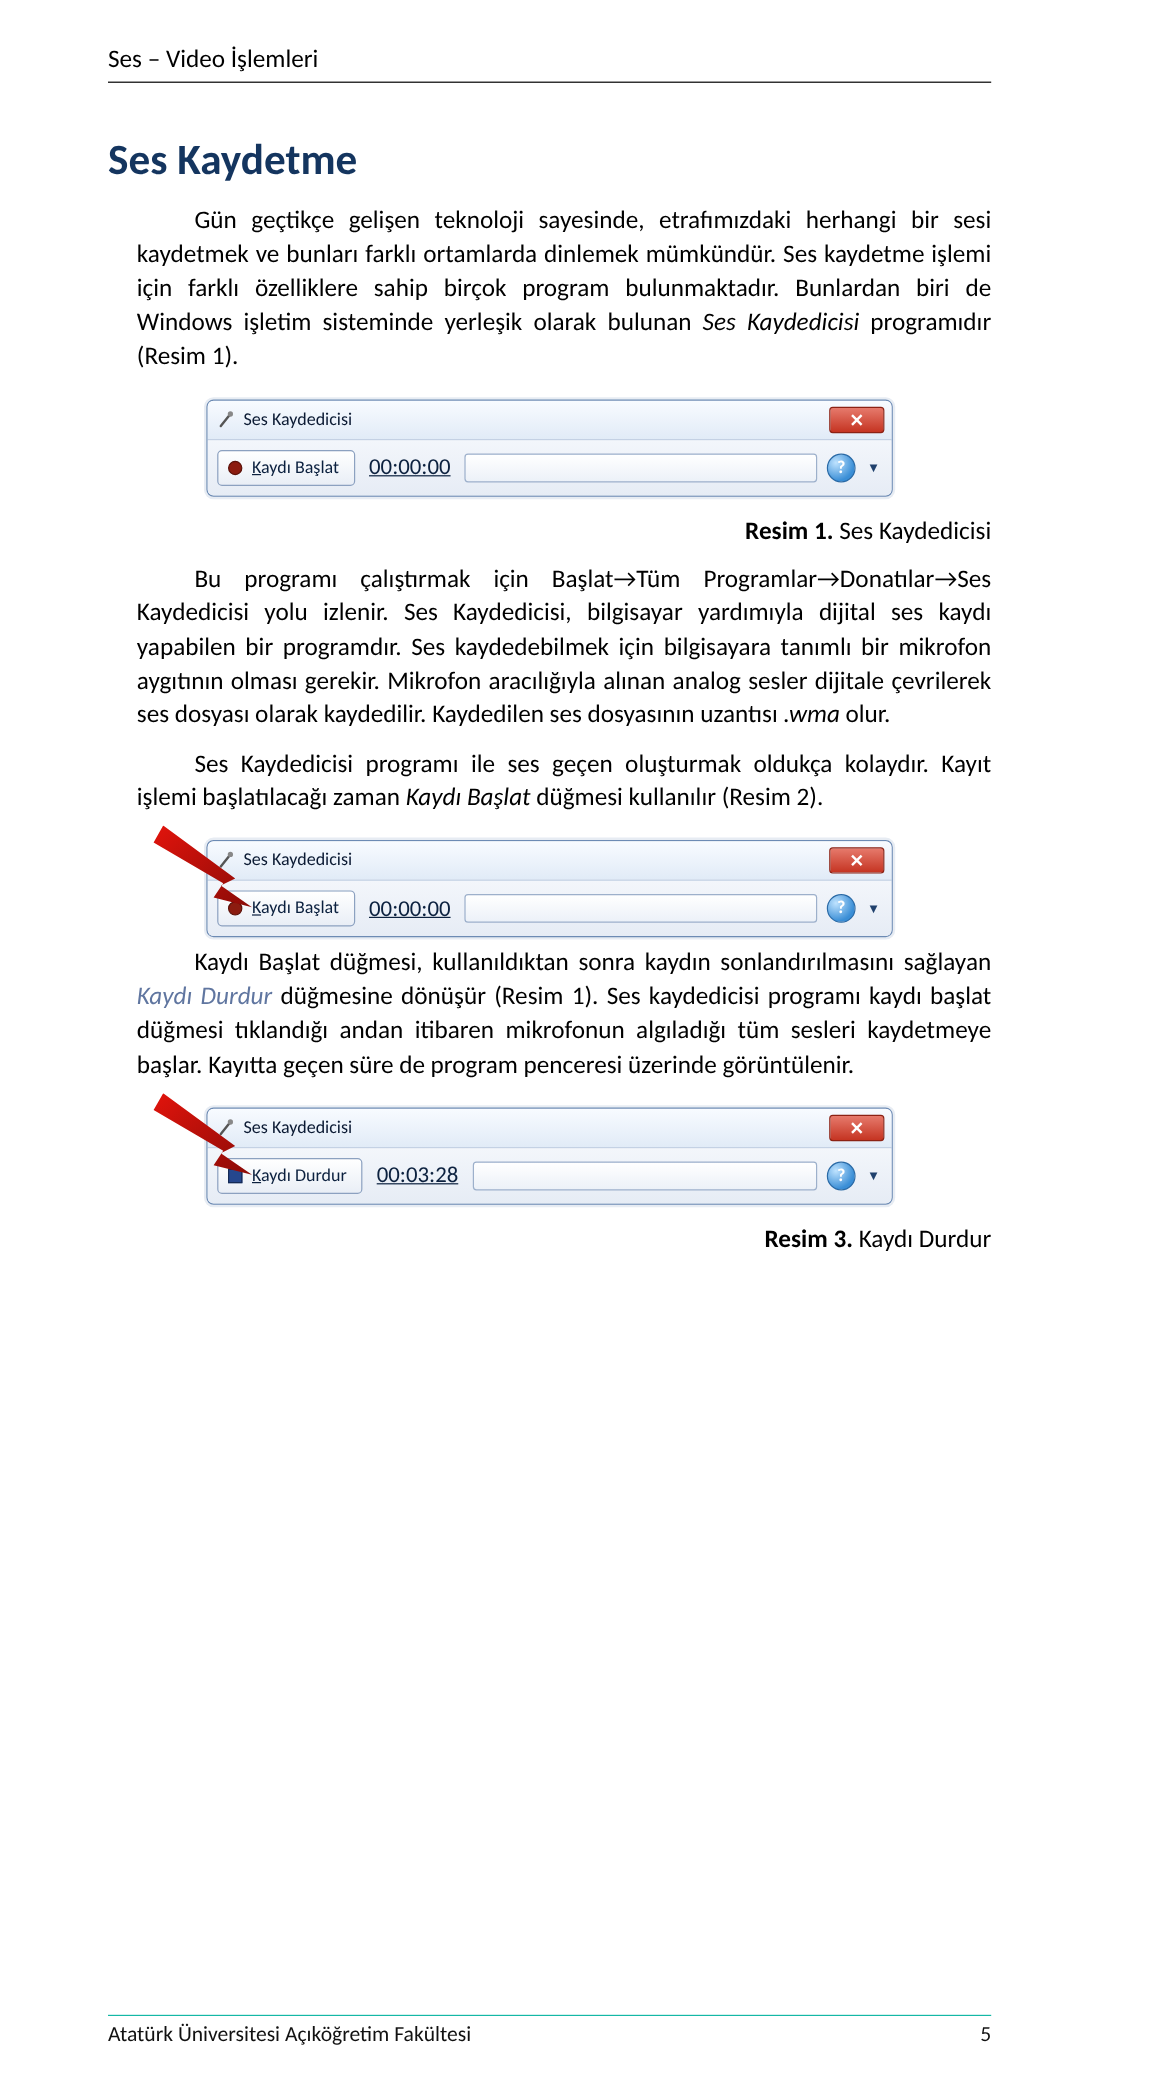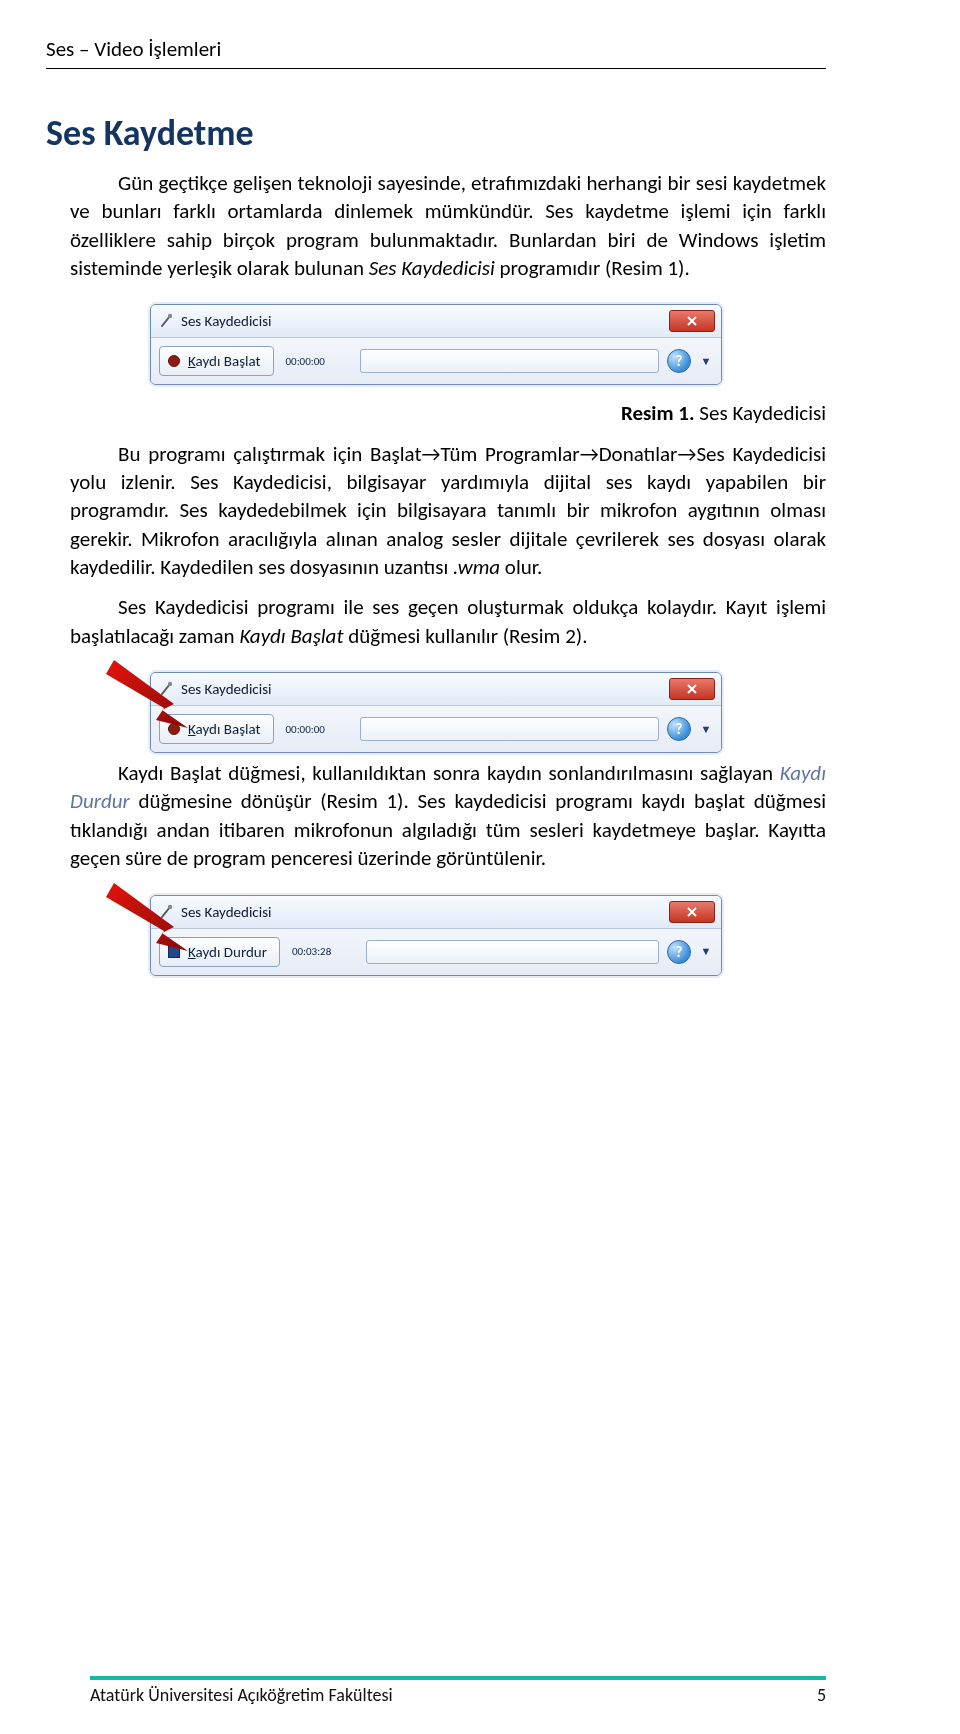--- a/index.html
+++ b/index.html
@@ -4,21 +4,21 @@
 <style>
   body {
     margin:0; padding:0;
     font-family:"Calibri","Segoe UI",sans-serif;
     background:#fff; color:#000;
     width:960px;
   }
   .page {
     width:916px; min-height:1734px;
     box-sizing:border-box;
-    padding:36px 90px 28px 46px;
+    padding:36px 90px 28px 90px;
     position:relative;
   }
   .header {
     font-size:21px; color:#000;
     padding-bottom:6px;
     border-bottom:1px solid #000;
   }
   h2.section-title {
     font-size:36px; font-weight:bold;
     color:#14355f;
@@ -62,42 +62,42 @@
   .rec-btn {
     height:28px; padding:0 12px 0 8px;
     border:1px solid #8ca1c0; border-radius:4px;
     background:linear-gradient(#fff,#e9eef6);
     display:flex;align-items:center;gap:8px;
     font-size:15px; color:#0c213f;
   }
   .dot-rec { width:10px;height:10px;border-radius:50%;background:#8c1c10;border:1px solid #5b120a; }
   .dot-stop { width:10px;height:10px;background:#25478e;border:1px solid #142a55; }
   .rec-btn .ul{ text-decoration:underline; }
-  .timer { font-size:11px; color:#0c213f; padding:0 4px; min-width:62px; }
+  .timer { font-size:19px; color:#0c213f; padding:0 4px; min-width:62px;text-decoration:underline; }
   .track {
     flex:1; height:22px; border:1px solid #9db0cb;
     background:linear-gradient(#fff,#ecf1f8); border-radius:3px;
   }
   .help-btn {
     width:22px;height:22px;border-radius:50%;
     background:radial-gradient(circle at 30% 30%,#bfe3ff,#3a8ed6 70%);
     border:1px solid #2a6aa6; color:#fff; font-weight:bold;
     display:flex;align-items:center;justify-content:center;font-size:15px;
   }
   .drop-caret {
     width:14px;height:22px;display:flex;align-items:center;justify-content:center;
     font-size:11px;color:#20416d;
   }
   
   .red-arrow{position:absolute;left:50%;width:86px;height:60px;pointer-events:none;}
   .red-arrow svg{display:block}
 
   .footer {
     position:absolute; bottom:28px; left:90px; right:90px;
-    border-top:4px solid #14b8a6; padding-top:4px;
+    border-top:1px solid #14b8a6; padding-top:4px;
     font-size:18px; color:#111; display:flex; justify-content:space-between;
   }
 </style>
 </head>
 <body>
 
 <div class="page">
 
   <div class="header">Ses – Video İşlemleri</div>
 
@@ -236,19 +236,20 @@
         <div class="help-btn">
             <span>?</span>
           </div>
         <div class="drop-caret">
             <span>▼</span>
           </div>
       </div>
     </div>
   </div>
 
+  <p class="caption"><span class="bold">Resim 3.</span><span> Kaydı Durdur</span></p>
 
   <div class="footer">
     <span>Atatürk Üniversitesi Açıköğretim Fakültesi</span>
     <span>5</span>
   </div>
 
 </div>
 
 </body></html>

